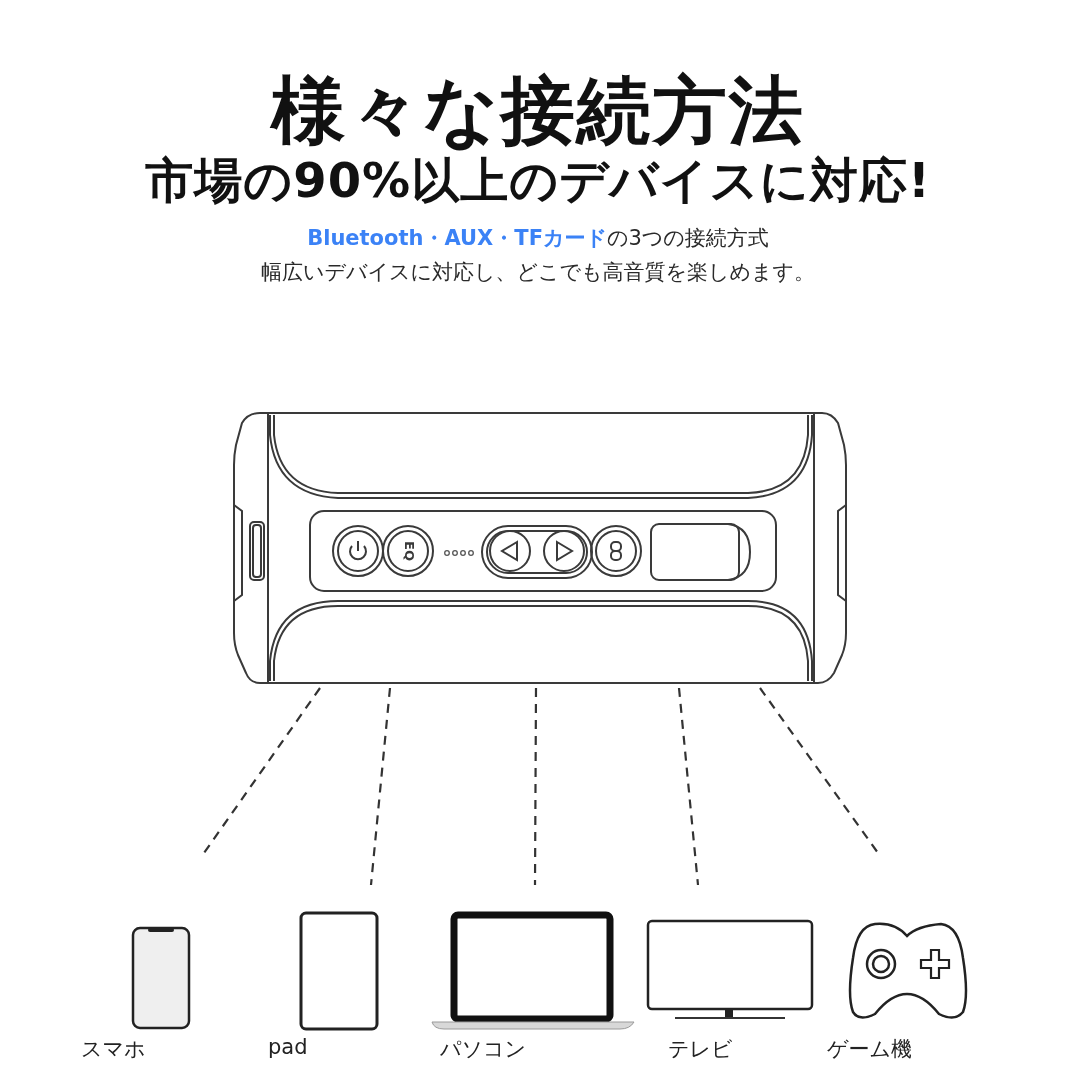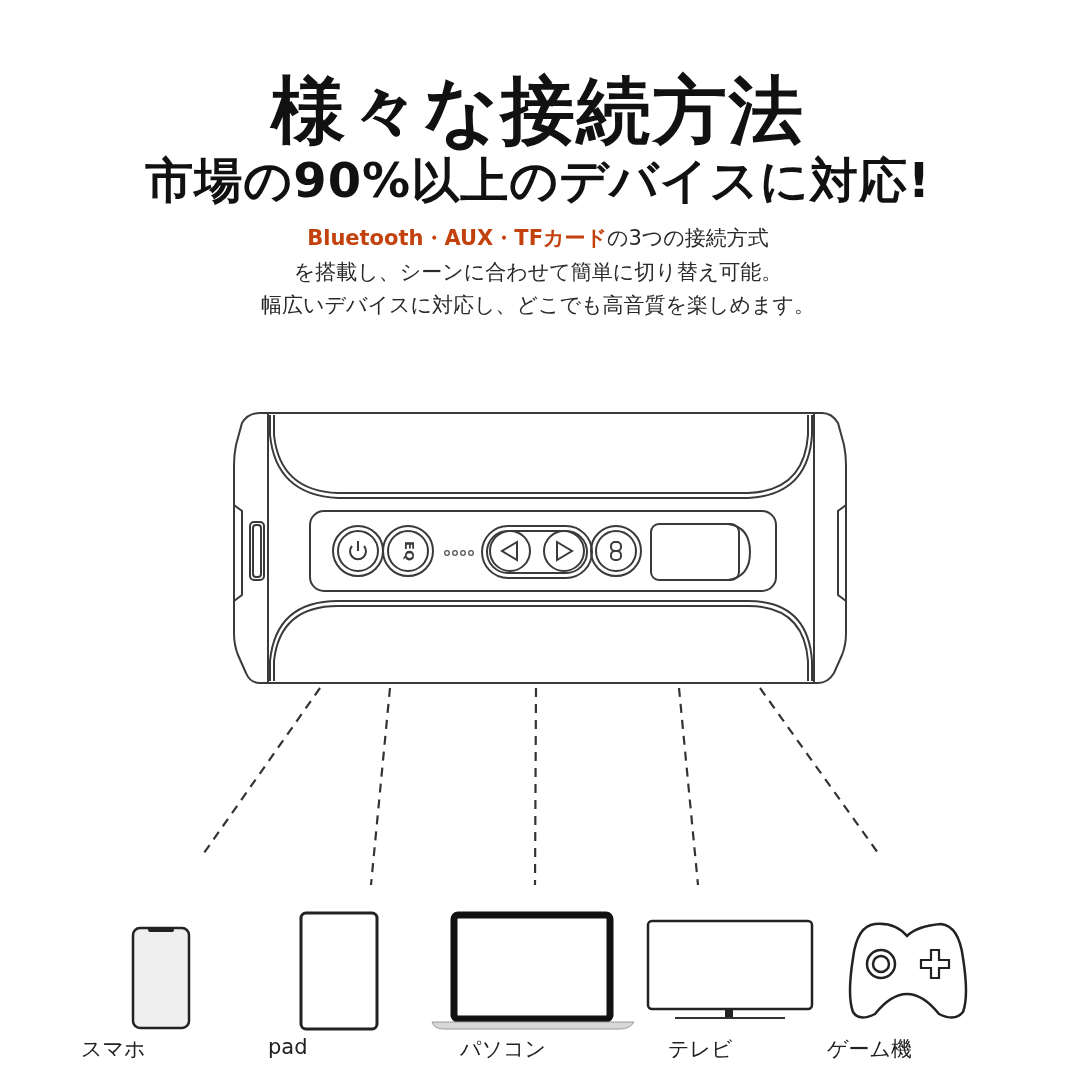--- a/index.html
+++ b/index.html
@@ -10,40 +10,39 @@
   .title {
     position: absolute; left: 0; width: 1076px; text-align: center;
     font-weight: bold; color: #111; letter-spacing: 2px;
   }
   .title-1 { top: 68px; font-size: 74px; line-height: 84px; }
   .title-2 { top: 150px; font-size: 48px; line-height: 60px; letter-spacing: 1px; }
   .desc {
     position: absolute; left: 0; top: 222px; width: 1076px; text-align: center;
     font-size: 21px; line-height: 33.5px; color: #2a2a2a;
   }
-  .desc .accent { color: #c2410c; font-weight: bold; }
+  .desc .accent { color: #3b82f6; font-weight: bold; }
   .speaker { position: absolute; left: 228px; top: 405px; }
   .dashes { position: absolute; left: 0; top: 0; }
   .device { position: absolute; }
   .device-label {
     position: absolute; text-align: left; font-size: 21px; color: #222;
     width: 160px;
   }
 </style>
 </head>
 <body>
 
 <div class="title title-1">様々な接続方法</div>
 <div class="title title-2">市場の90%以上のデバイスに対応!</div>
 
 <div class="desc">
   <div>
     <span class="accent">Bluetooth・AUX・TFカード</span><span>の3つの接続方式</span>
   </div>
-  <div>を搭載し、シーンに合わせて簡単に切り替え可能。</div>
   <div>幅広いデバイスに対応し、どこでも高音質を楽しめます。</div>
 </div>
 
 <svg class="dashes" width="1076" height="1080">
   <g stroke="#333" stroke-width="2.2" fill="none" stroke-dasharray="9 7">
     <line x1="320" y1="688" x2="204" y2="853"></line>
     <line x1="390" y1="688" x2="371" y2="885"></line>
     <line x1="536" y1="688" x2="535" y2="885"></line>
     <line x1="679" y1="688" x2="698" y2="885"></line>
     <line x1="760" y1="688" x2="878" y2="853"></line>
@@ -135,21 +134,21 @@
 
 <svg class="device" style="left:298px; top:910px;" width="82" height="122">
   <rect x="3" y="3" width="76" height="116" rx="5" fill="#fff" stroke="#222" stroke-width="3"></rect>
 </svg>
 <div class="device-label" style="left:268px; top:1035px;">pad</div>
 
 <svg class="device" style="left:430px; top:910px;" width="206" height="122">
   <rect x="24" y="5" width="156" height="104" rx="4" fill="#fff" stroke="#111" stroke-width="7"></rect>
   <path d="M2 112 L204 112 Q200 119 190 119 L14 119 Q4 119 2 112 Z" fill="#d8d8d8" stroke="#9a9a9a" stroke-width="1"></path>
 </svg>
-<div class="device-label" style="left:460px; top:1035px;">パソコン</div>
+<div class="device-label" style="left:440px; top:1035px;">パソコン</div>
 
 <svg class="device" style="left:645px; top:918px;" width="170" height="104">
   <rect x="3" y="3" width="164" height="88" rx="4" fill="#fff" stroke="#222" stroke-width="2.5"></rect>
   <rect x="80" y="91" width="8" height="8" fill="#222"></rect>
   <line x1="30" y1="100" x2="140" y2="100" stroke="#333" stroke-width="2"></line>
 </svg>
 <div class="device-label" style="left:668px; top:1035px;">テレビ</div>
 
 <svg class="device" style="left:845px; top:918px;" width="126" height="104">
   <path d="M30 6 Q50 4 62 18 Q72 8 96 6 Q114 8 118 40 Q124 78 118 94 Q110 104 94 96 Q78 76 62 76 Q46 76 30 96 Q14 104 8 94 Q2 78 8 40 Q12 8 30 6 Z" fill="#fff" stroke="#222" stroke-width="2.5"></path>

